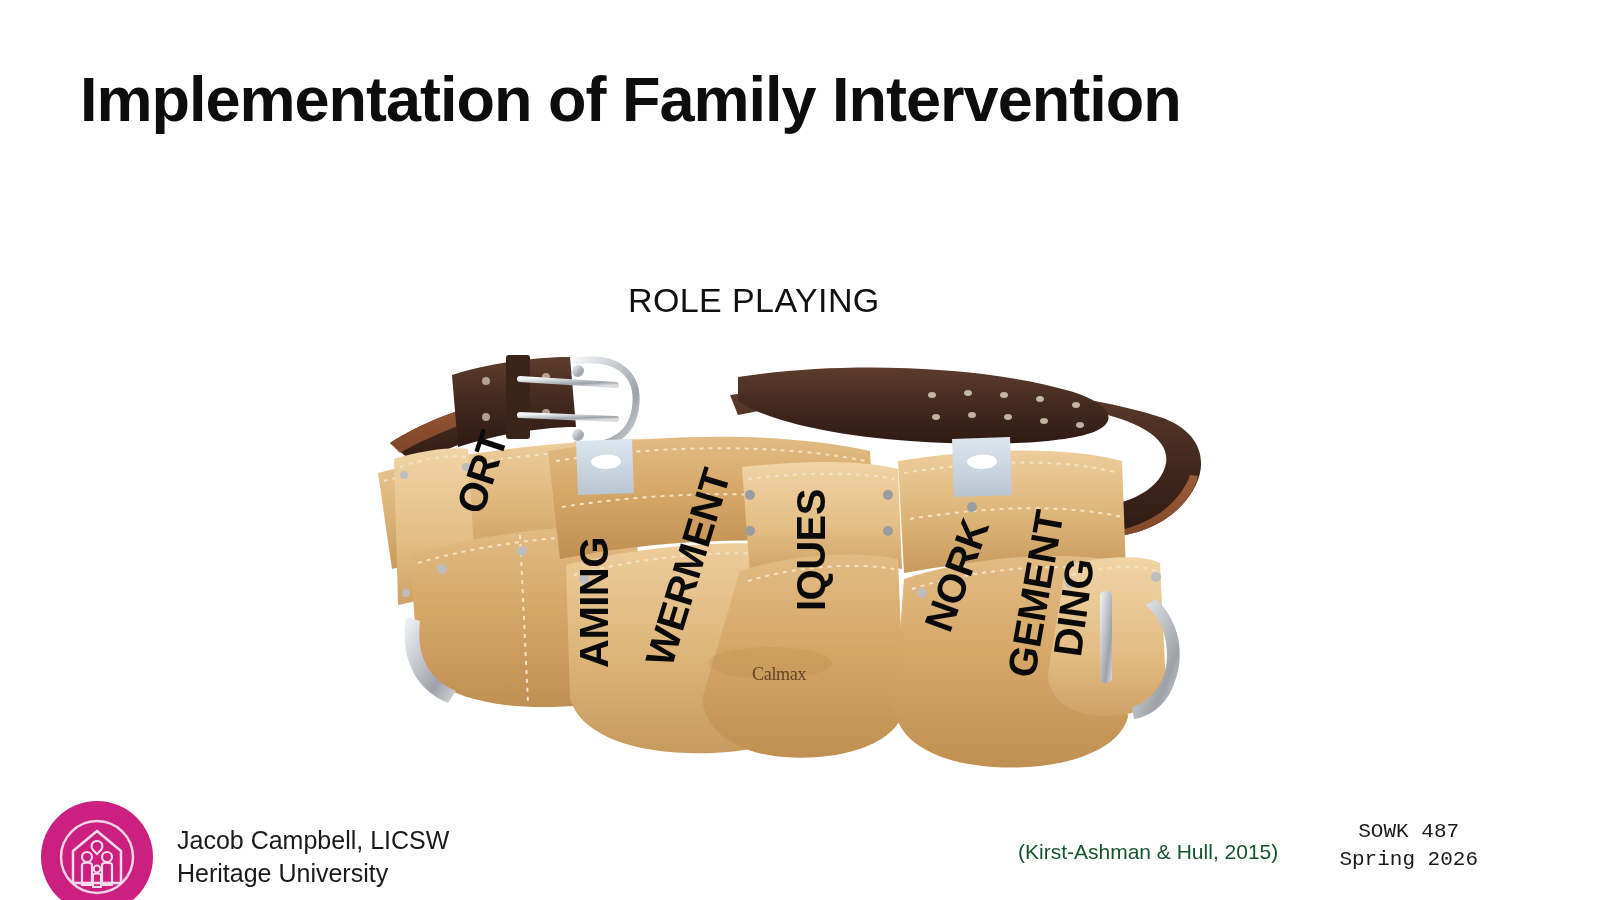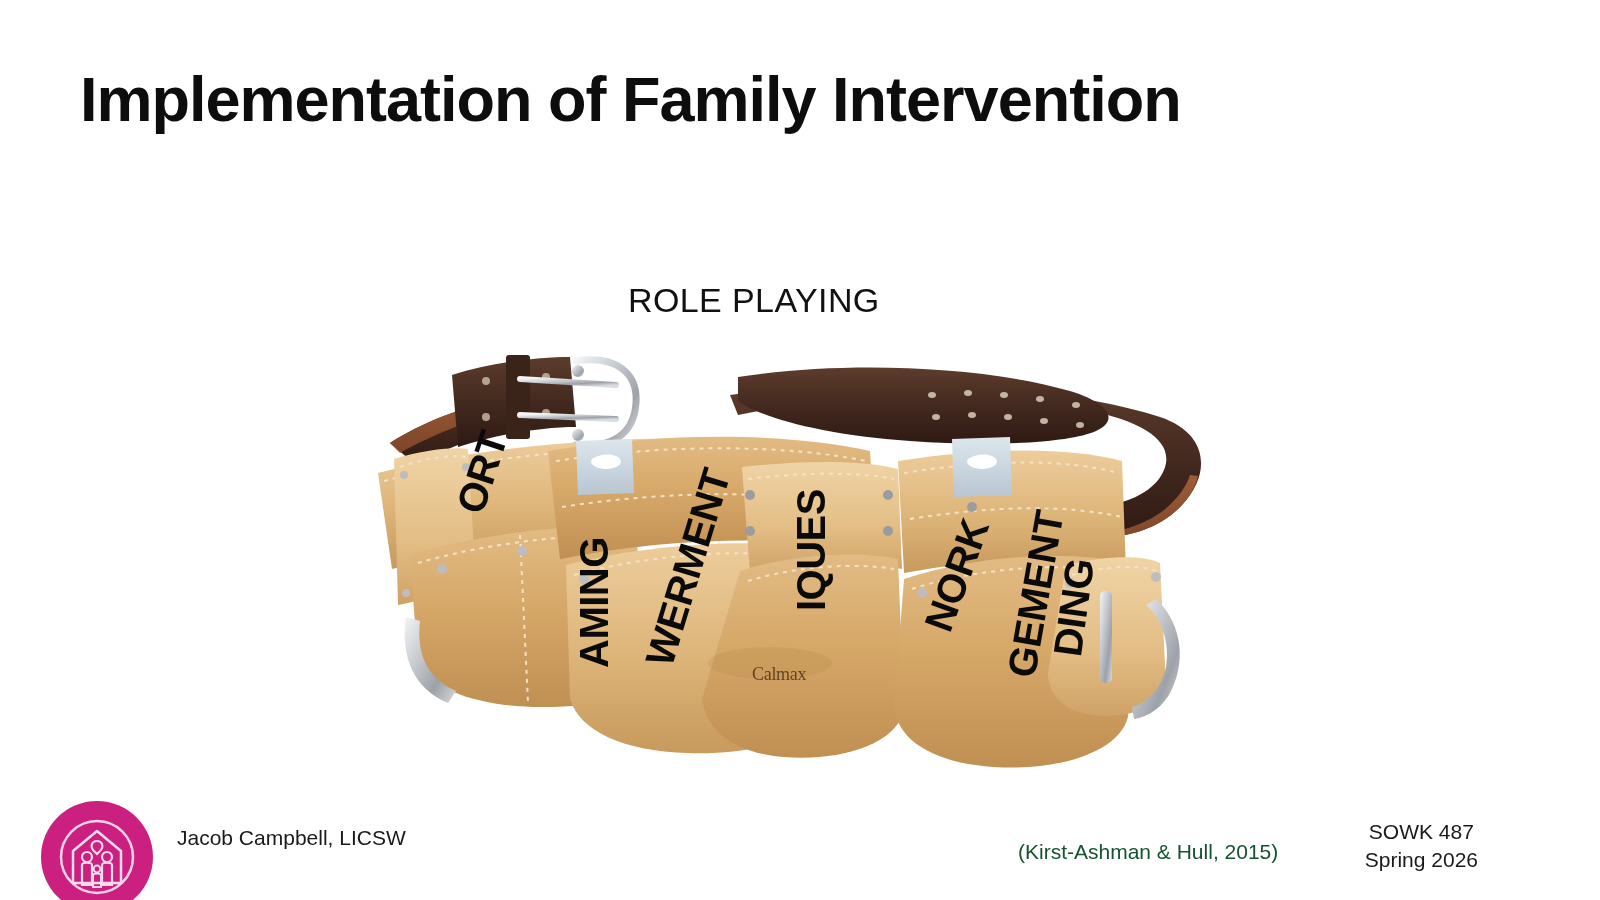--- a/index.html
+++ b/index.html
@@ -41,32 +41,32 @@
 
   
   .logo-badge{
     position:absolute;left:41px;top:801px;width:112px;height:112px;
     border-radius:50%;background:#cc2080;
   }
   .logo-badge svg{position:absolute;left:0;top:0;}
 
   .presenter{
     position:absolute;left:177px;top:824px;
-    font-size:21px;line-height:1.33;color:#1a1a1a;white-space:nowrap;
+    font-size:25px;line-height:1.33;color:#1a1a1a;white-space:nowrap;
   }
   .presenter div{white-space:nowrap;}
 
   .citation{
     position:absolute;left:1018px;top:840px;
     font-size:21px;color:#14532d;white-space:nowrap;
   }
   .course{
     position:absolute;right:122px;top:818px;
     font-size:21px;line-height:1.33;color:#1a1a1a;
-    text-align:center;white-space:nowrap;
+    text-align:center;white-space:nowrap;font-family:Liberation Mono, monospace;
   }
   .course div{white-space:nowrap;}
 
   .brandmark{
     position:absolute;left:752px;top:664px;
     font-size:18px;font-weight:normal;color:#4a3118;
     font-family:"Liberation Serif","DejaVu Serif",serif;
     letter-spacing:-0.3px;opacity:.82;
   }
 </style>
@@ -268,20 +268,21 @@
       <circle cx="66" cy="56" r="5" fill="none" stroke="#f8dcec" stroke-width="2.2"></circle>
       <path d="M41 64 C 41 61, 51 61, 51 64 L 51 84 L 41 84 Z" fill="none" stroke="#f8dcec" stroke-width="2.2"></path>
       <path d="M61 64 C 61 61, 71 61, 71 64 L 71 84 L 61 84 Z" fill="none" stroke="#f8dcec" stroke-width="2.2"></path>
       <circle cx="56" cy="68" r="3.4" fill="none" stroke="#f8dcec" stroke-width="2"></circle>
       <path d="M52 74 C 52 72, 60 72, 60 74 L 60 86 L 52 86 Z" fill="none" stroke="#f8dcec" stroke-width="2"></path>
     </svg>
   </div>
 
   <div class="presenter">
     <div>Jacob Campbell, LICSW</div>
+    <div>Heritage University</div>
   </div>
 
   <div class="citation">(Kirst-Ashman &amp; Hull, 2015)</div>
 
   <div class="course">
     <div>SOWK 487</div>
     <div>Spring 2026</div>
   </div>
 
 </div>

